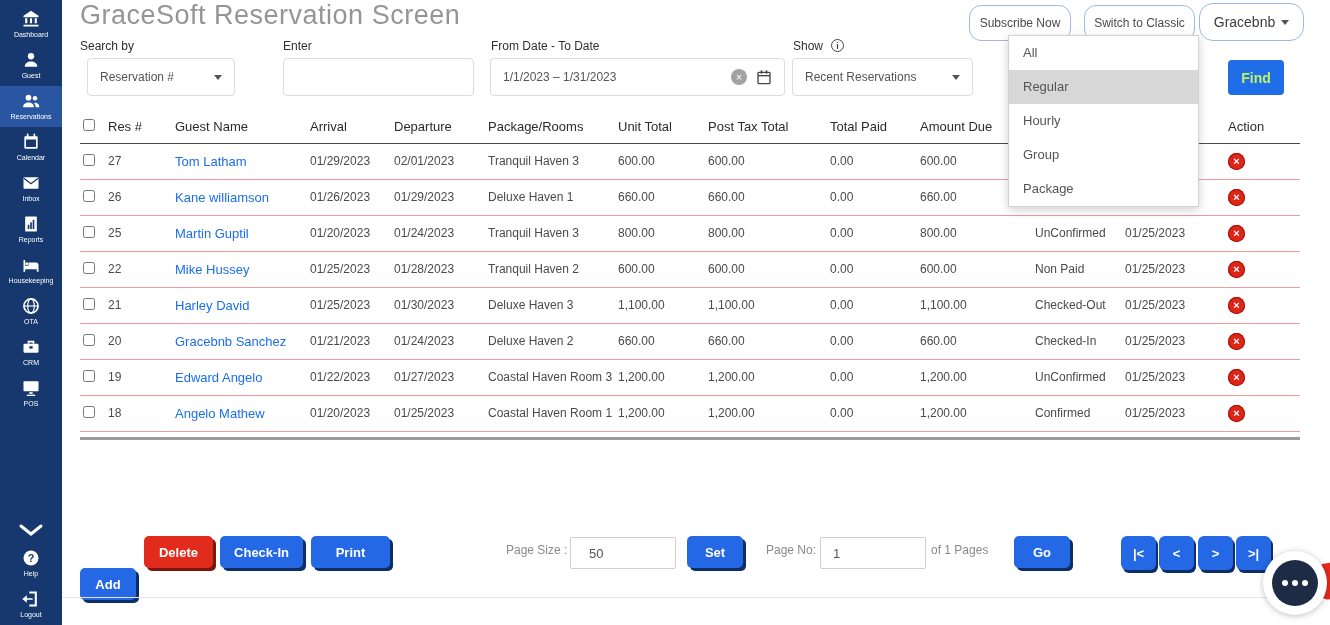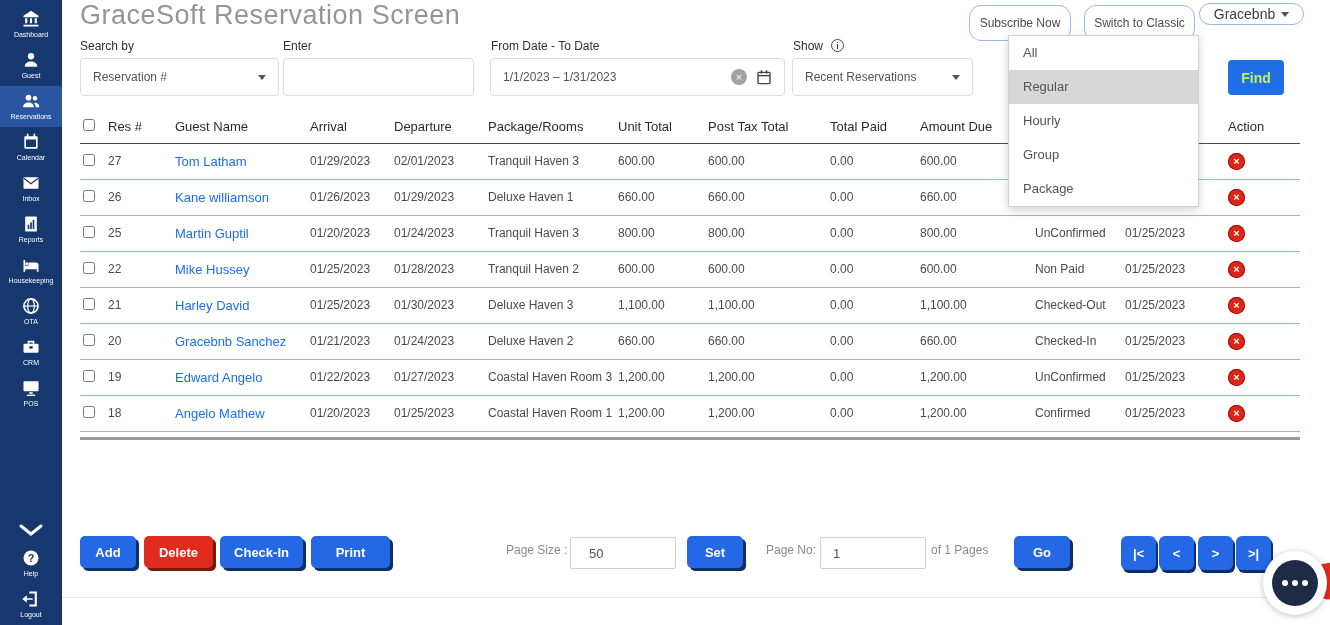--- a/index.html
+++ b/index.html
@@ -26,21 +26,21 @@
   
   .app-title {
     position:absolute; left:80px; top:0px; font-size:27px; color:#959595;
     letter-spacing:0.5px; font-weight:500;text-align:right;
   }
   .pill {
     position:absolute; height:36px; border:1px solid #9db9e6; border-radius:12px;
     background:#fff; color:#4a4a4a; font-size:12px;
     display:flex; align-items:center; justify-content:center; cursor:pointer; gap:6px;
   }
-  .pill.account { height:22px; border-radius:14px; font-size:14px; color:#3d3d3d; }
+  .pill.account { height:38px; border-radius:14px; font-size:14px; color:#3d3d3d; }
   .caret-down {
     width:0; height:0; border-left:4px solid transparent; border-right:4px solid transparent;
     border-top:5px solid #555;
   }
 
   
   .flabel { position:absolute; top:39px; font-size:12px; color:#2f2f2f; }
   .info-badge {
     position:absolute; left:831px; top:39px; width:13px; height:13px; border-radius:50%;
     border:1px solid #444; color:#444; font-size:9px; font-weight:bold;
@@ -259,21 +259,21 @@
   <span>Gracebnb</span>
   <span class="caret-down"></span>
 </button>
 
 <div class="flabel" style="left:80px;">Search by</div>
 <div class="flabel" style="left:283px;">Enter</div>
 <div class="flabel" style="left:491px;">From Date - To Date</div>
 <div class="flabel" style="left:793px;">Show</div>
 <div class="info-badge">i</div>
 
-<div class="ctl" style="left:80px; width:199px;">
+<div class="ctl" style="left:87px; width:148px;">
   <span>Reservation #</span>
   <span class="sel-caret caret-down"></span>
 </div>
 
 <input class="ctl-input" style="left: 283px; width: 191px;" value="">
 
 <div class="ctl" style="left:490px; width:295px;">
   <span>1/1/2023 – 1/31/2023</span>
   <span class="icon-clear" style="margin-left:auto;">×</span>
   <svg style="margin-left:9px;" width="16" height="16" viewBox="0 0 24 24" fill="#444">
@@ -468,21 +468,21 @@
           <td><span>01/25/2023</span></td>
           <td>
             <div class="act">×</div>
           </td>
         </tr>
       </tbody>
   </table>
 </div>
 <div class="table-endline"></div>
 
-<button class="btn3d" style="left:80px; width:56px;">Add</button>
+<button class="btn3d" style="left:80px; width:56px;margin-top:32px;">Add</button>
 <button class="btn3d danger" style="left:144px; width:69px;">Delete</button>
 <button class="btn3d" style="left:220px; width:83px;">Check-In</button>
 <button class="btn3d" style="left:311px; width:79px;">Print</button>
 
 <div class="ftext" style="left:506px;">Page Size :</div>
 <input class="finput" style="left: 570px;" value="50">
 <button class="btn3d" style="left:687px; width:56px;">Set</button>
 
 <div class="ftext" style="left:766px;">Page No:</div>
 <input class="finput" style="left: 820px; padding-left: 12px;" value="1">

